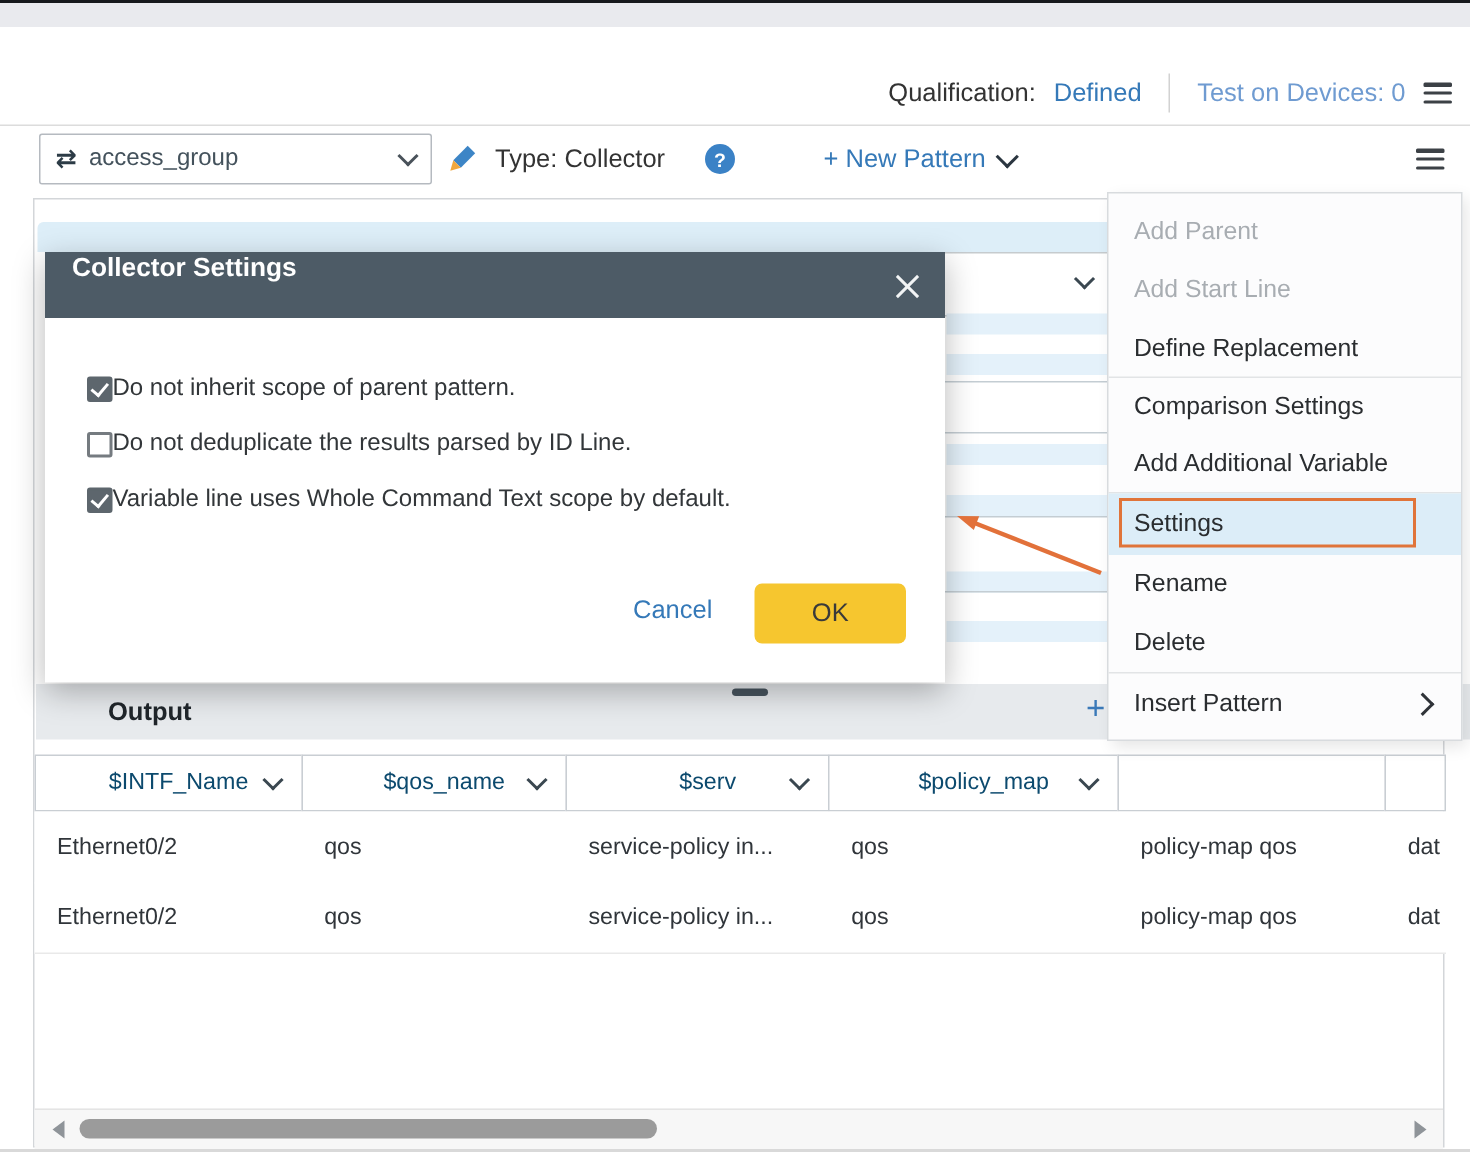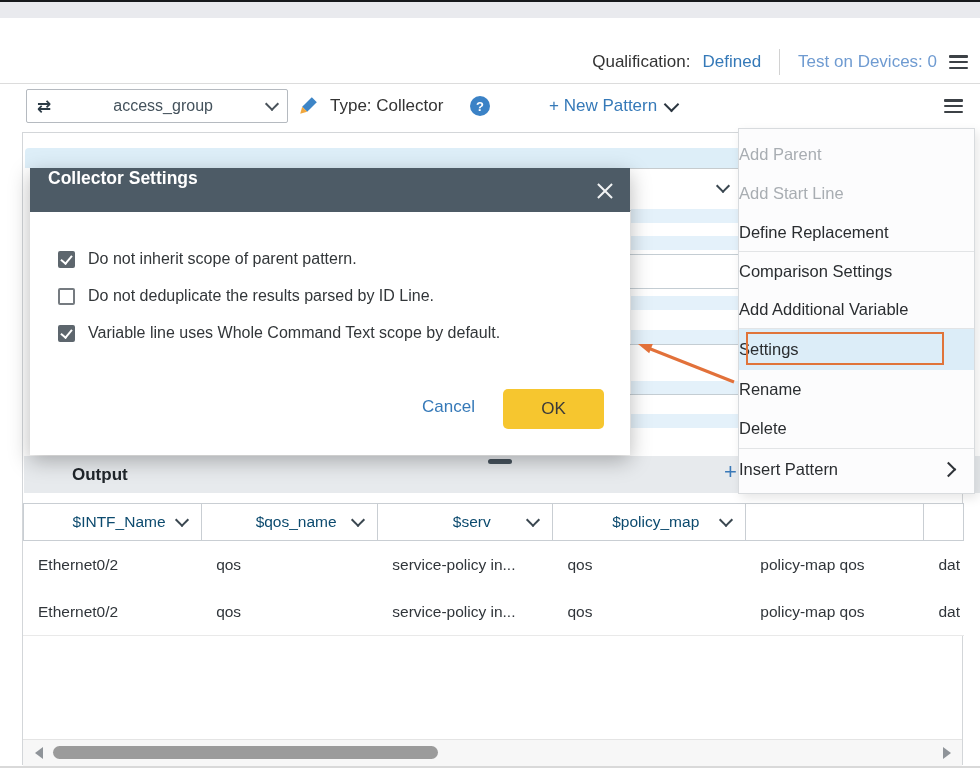--- a/index.html
+++ b/index.html
@@ -16,21 +16,21 @@
   .link-blue{color:#3579b8;cursor:pointer;}
   .link-blue-light{color:#6f9bd1;cursor:pointer;}
   .vsep{width:1px;height:26px;background:#d2d2d2;margin:0 6px;}
   .hamburger{width:19px;height:14px;display:flex;flex-direction:column;justify-content:space-between;cursor:pointer;}
   .hamburger div{height:2.5px;background:#3c4146;border-radius:1px;}
 
   
   .pattern-select{left:26px;top:89px;width:262px;height:34px;border:1px solid #b5bac0;border-radius:2px;
     display:flex;align-items:center;padding:0 10px;box-sizing:border-box;background:#fff;cursor:pointer;}
   .uni-icon{font-family:"DejaVu Sans",sans-serif;font-weight:bold;color:#2c3b46;font-size:17px;line-height:1;}
-  .pattern-select .val{margin-left:8px;font-size:16px;color:#44525c;flex:1;text-align:center;}
+  .pattern-select .val{margin-left:8px;font-size:16px;color:#44525c;flex:1;}
   .chev{display:inline-block;width:8px;height:8px;border-right:2px solid #49525a;border-bottom:2px solid #49525a;
         transform:rotate(45deg);margin-top:-4px;}
   .pencil{left:298px;top:94px;width:22px;height:22px;cursor:pointer;}
   .type-label{left:330px;top:96px;font-size:17px;color:#333;}
   .help{left:470px;top:96px;width:20px;height:20px;border-radius:50%;background:#3b82c6;color:#fff;
         font-size:13px;font-weight:bold;display:flex;align-items:center;justify-content:center;cursor:pointer;}
   .new-pattern{left:537px;top:96px;display:flex;align-items:center;gap:9px;font-size:17px;cursor:pointer;margin-left:12px;}
   .new-pattern .chev{border-color:#2b3640;width:9px;height:9px;}
   .toolbar-menu{left:944px;top:99px;}
 
@@ -64,36 +64,36 @@
   .arr-right{left:920px;border-left:8px solid #8f9499;}
 
   
   .modal{left:30px;top:168px;width:600px;height:287px;background:#fff;z-index:10;
          box-shadow:0 6px 20px rgba(0,0,0,.28);}
   .modal-head{height:44px;background:#4d5b66;display:flex;position:relative;}
   .modal-title{padding-left:18px;color:#fff;font-size:17.5px;font-weight:600;}
   .close-x{position:absolute;right:16px;top:14px;width:17px;height:17px;cursor:pointer;}
   .close-x::before,.close-x::after{content:"";position:absolute;left:7px;top:-1px;width:2px;height:20px;background:#f2f4f5;}
   .close-x::before{transform:rotate(45deg);} .close-x::after{transform:rotate(-45deg);}
-  .cb-row{left:28px;display:flex;align-items:center;gap:13px;}
+  .cb-row{left:28px;display:flex;align-items:center;}
   .cb{width:17px;height:17px;border:2px solid #757b80;border-radius:2px;box-sizing:border-box;background:#fff;cursor:pointer;}
   .cb.checked{background:#5d666d;border-color:#5d666d;}
   .cb.checked::after{content:"";display:block;width:5px;height:9px;border-right:2px solid #fff;border-bottom:2px solid #fff;
       transform:rotate(40deg);margin:0 auto;}
   .cb-label{font-size:16px;color:#323639;}
   .cancel-link{left:392px;top:229px;font-size:17px;cursor:pointer;}
   .ok-btn{left:473px;top:221px;width:101px;height:40px;border-radius:5px;background:#f6c62f;color:#3a3a3a;
           font-size:17px;display:flex;align-items:center;justify-content:center;cursor:pointer;}
 
   .arrow-svg{left:634px;top:336px;z-index:12;}
 
   
   .menu{left:738px;top:128px;width:237px;z-index:20;background:#fcfcfd;border:1px solid #d8dbde;
         box-shadow:3px 4px 10px rgba(0,0,0,.10);box-sizing:border-box;padding:6px 0 4px 0;}
-  .menu-item{height:39px;display:flex;align-items:center;font-size:16.5px;color:#2a2d30;
+  .menu-item{height:39px;display:flex;align-items:center;padding-left:17px;font-size:16.5px;color:#2a2d30;
              position:relative;cursor:pointer;}
   .menu-item.disabled{color:#a8adb2;cursor:default;}
   .menu-item.tight{height:38px;}
   .menu-item.highlighted{background:#dcedf8;height:41px;}
   .orange-frame{position:absolute;left:7px;top:3px;width:198px;height:33px;border:2px solid #e0743a;box-sizing:border-box;}
   .menu-divider{height:1px;background:#e2e4e6;}
   .submenu-chev{position:absolute;right:20px;width:9px;height:9px;border-right:2.5px solid #2f3338;
                 border-bottom:2.5px solid #2f3338;transform:rotate(-45deg);}
   .page-bottom-line{left:0;top:766px;width:980px;height:2px;background:#d9d9d9;}
 </style>

